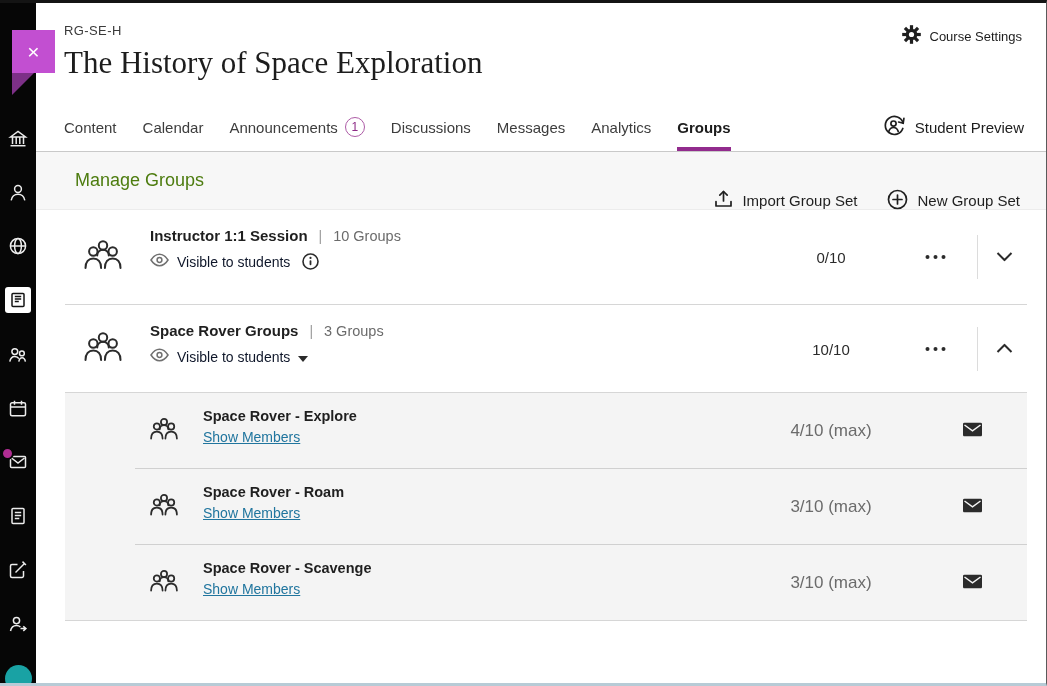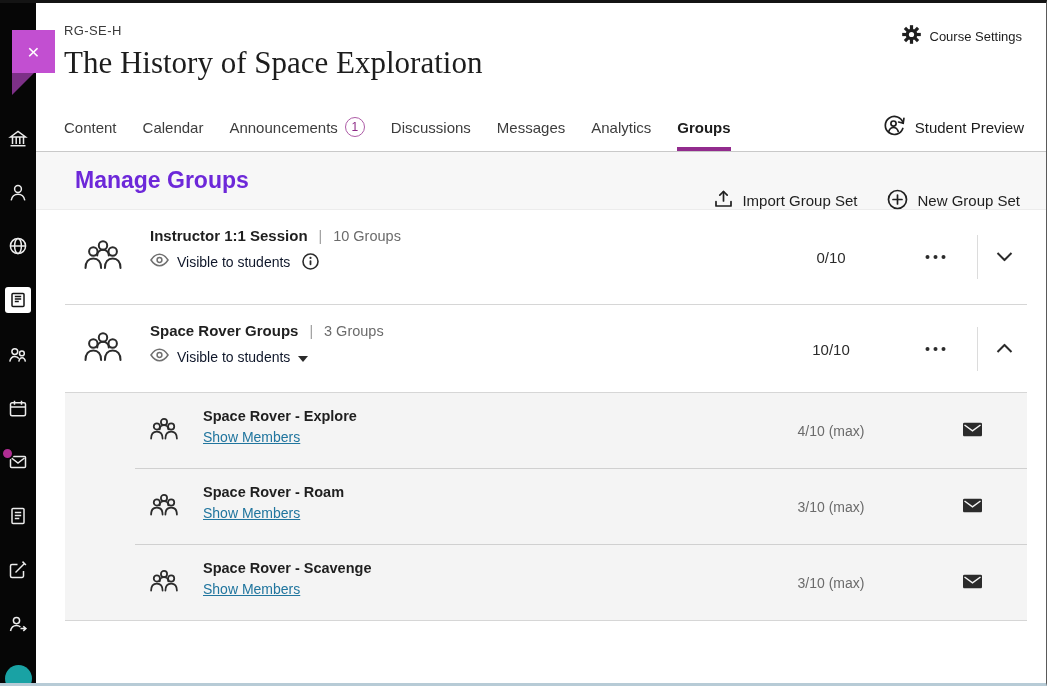--- a/index.html
+++ b/index.html
@@ -41,21 +41,21 @@
   .tab { display:flex; align-items:center; gap:7px; margin-right:26px; font-size:15px; color:#3d3d3d;
          border-bottom:4px solid transparent; padding-top:4px; cursor:pointer; white-space:nowrap; }
   .tab.active { color:#1c1c1c; font-weight:bold; border-bottom-color:#922b8d; }
   .tab-badge { width:20px; height:20px; border-radius:50%; border:1px solid #ad5ba6; color:#8d2b86;
                font-size:12px; display:flex; align-items:center; justify-content:center; font-weight:normal; }
   .student-preview { margin-left:auto; display:flex; align-items:center; gap:10px; background:none; border:none;
                      cursor:pointer; font-family:inherit; font-size:15px; font-weight:500; color:#1d1d1d; white-space:nowrap; }
 
   .manage-bar { height:58px; background:#f7f7f7; display:flex; align-items:center;
                 padding:0 26px 0 39px; border-bottom:1px solid #ececec; }
-  .manage-title { font-size:23px; font-weight:bold; color:#6d28d9; }
+  .manage-title { font-size:18px; font-weight:normal; color:#4d7c0f; }
   .manage-actions { margin-left:auto; display:flex; align-items:center; gap:30px;margin-top:40px; }
   .action-btn { display:flex; align-items:center; gap:9px; background:none; border:none; cursor:pointer;
                 font-family:inherit; font-size:15px; color:#1f1f1f; }
 
   .table-head { height:47px; position:relative; display:flex; align-items:center; border-bottom:1px solid #c6c6c6; background:#fff; }
   .col-groupset { margin-left:39px; display:flex; align-items:center; gap:7px; font-size:15px; font-weight:bold;
                   background:none; border:none; cursor:pointer; font-family:inherit; color:#1f1f1f; }
   .col-members { position:absolute; left:779px; display:flex; align-items:center; gap:7px; font-size:15px; font-weight:bold;
                  background:none; border:none; cursor:pointer; font-family:inherit; color:#1f1f1f; }
 
@@ -82,21 +82,21 @@
               background:none; border:none; cursor:pointer; display:flex; justify-content:center; }
 
   .subsection { margin:0 19px 0 29px; background:#f4f4f4; }
   .subrow { position:relative; height:75px; }
   .sub-divider { border-top:1px solid #d0d0d0; margin-left:70px; height:0; }
   .sub-icon { position:absolute; left:85px; top:50%; transform:translateY(-50%); }
   .sub-info { position:absolute; left:138px; top:15px; }
   .sub-name { font-size:14.5px; font-weight:bold; color:#1f1f1f; }
   .sub-link { display:inline-block; margin-top:5px; font-size:14px; color:#20759e; text-decoration:underline; cursor:pointer; }
   .sub-members { position:absolute; left:711px; width:110px; top:50%; transform:translateY(-50%);
-                 text-align:center; font-size:14px; color:#6b6b6b; }
+                 text-align:center; font-size:17px; color:#6b6b6b; }
   .mail-btn { position:absolute; left:892px; width:30px; top:50%; transform:translateY(-50%);
               background:none; border:none; cursor:pointer; display:flex; justify-content:center; }
   .bottom-fill { flex:1; background:#fff; }
 </style>
 </head>
 <body>
 
 <div class="screen">
 
   <aside class="sidebar">

